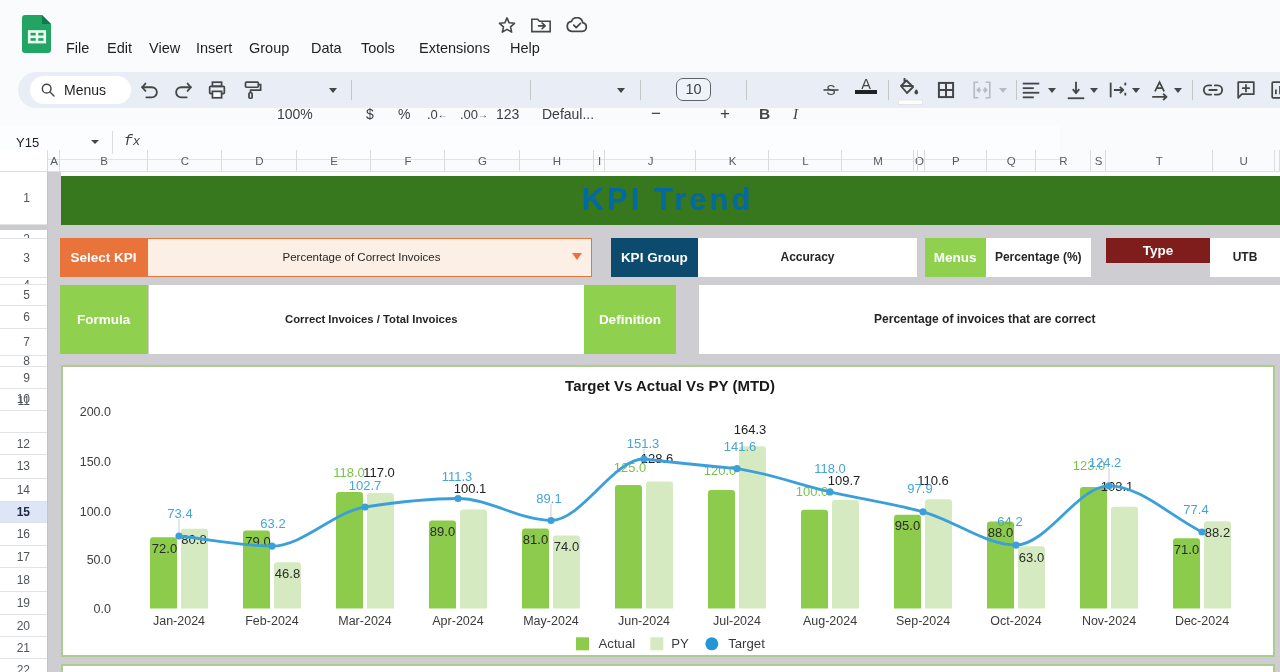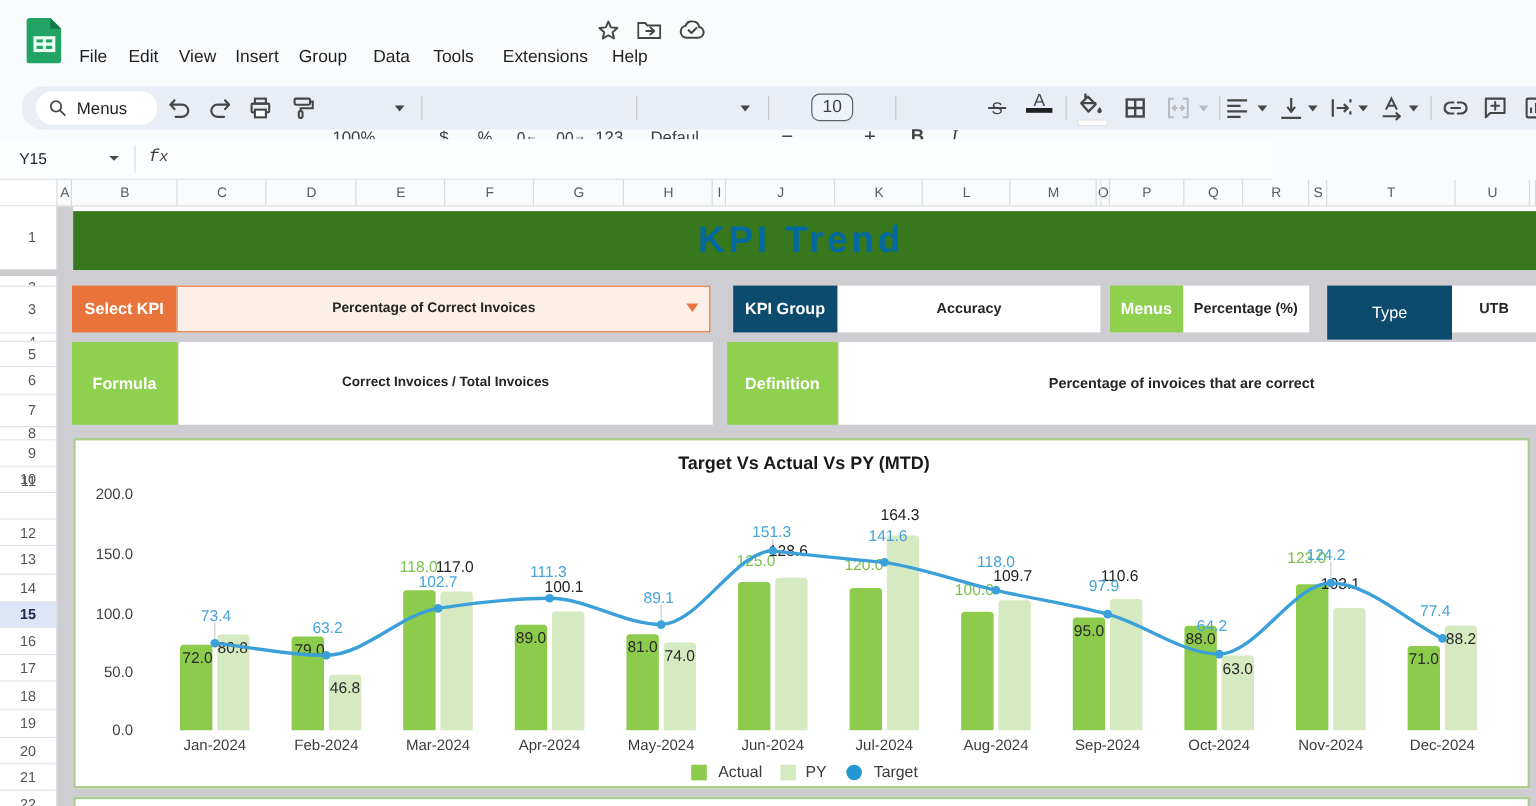--- a/index.html
+++ b/index.html
@@ -6,21 +6,21 @@
   body{width:1280px;height:672px;overflow:hidden;font-family:"Liberation Sans",sans-serif;position:relative;background:#f9fbfd;}
   .abs{position:absolute;}
   #chrome{position:absolute;left:0;top:0;width:1280px;height:150px;background:#f9fbfd;}
   #pill{position:absolute;left:18px;top:72px;width:1292px;height:36px;background:#e9eef6;border-radius:18px;}
   .tbico{position:absolute;top:72px;height:36px;display:flex;align-items:center;justify-content:center;color:#444746;}
   .tbtxt{position:absolute;top:72px;height:36px;display:flex;align-items:center;color:#3c4043;font-size:14px;margin-top:24px;}
   .sep{position:absolute;top:80px;width:1px;height:20px;background:#c4c7c5;}
   .caret{display:inline-block;width:0;height:0;border-left:4px solid transparent;border-right:4px solid transparent;border-top:5px solid #444746;}
   #menus{position:absolute;left:30px;top:76px;width:101px;height:28px;background:#fff;border-radius:14px;display:flex;align-items:center;}
   .mitem{position:absolute;top:40px;height:20px;font-size:14.5px;color:#1f1f1f;}
-  #fbar{position:absolute;left:0;top:116px;width:1060px;height:33px;background:#fbfdfe;border-bottom:1px solid #e0e3e7;}
+  #fbar{position:absolute;left:0;top:126px;width:1060px;height:33px;background:#fbfdfe;border-bottom:1px solid #e0e3e7;}
   .collab{position:absolute;top:150px;height:22px;line-height:22px;font-size:11.5px;color:#575b5f;text-align:center;}
   .colsep{position:absolute;top:150px;width:1px;height:22px;background:#d9dbdd;}
   #rowhead{position:absolute;left:0;top:172px;width:48px;height:500px;background:#fff;border-right:1px solid #c2c4c7;box-sizing:border-box;}
   .rowlab{position:absolute;left:0;width:47px;font-size:12px;color:#50555a;text-align:right;padding-right:17px;box-sizing:border-box;overflow:hidden;}
   .rowsep{position:absolute;left:0;width:47px;height:1px;background:#e1e3e5;}
   
   #sheet{position:absolute;left:48px;top:172px;width:1232px;height:500px;background:#cecdd1;}
   .blk{position:absolute;display:flex;align-items:center;justify-content:center;box-sizing:border-box;}
 </style>
 </head>
@@ -186,32 +186,32 @@
 <div id="sheet"></div>
 
 <div class="abs" style="left:61px;top:172px;width:1219px;height:3.5px;background:#fff;"></div>
 
 <div class="abs" style="left:61px;top:175.5px;width:1219px;height:49.5px;background:#37771d;"></div>
 <div class="abs" style="left:61px;top:175.5px;width:1219px;height:49.5px;">
     <div style="position:absolute;left:0;top:0;width:1213px;text-align:center;font-size:31px;font-weight:bold;color:#0369a1;line-height:48px;letter-spacing:3px;">KPI Trend</div>
   </div>
 
 <div class="blk" style="left:60px;top:237.5px;width:87px;height:39px;background:#e8743c;color:#fff;font-weight:bold;font-size:13.5px;">Select KPI</div>
-<div class="blk" style="left:147px;top:237.5px;width:445px;height:39px;background:#fcefe5;border:1.5px solid #e8743c;font-weight:bold;font-size:11.5px;color:#252525;padding-right:16px;">Percentage of Correct Invoices
+<div class="blk" style="left:147px;top:237.5px;width:445px;height:39px;background:#fcefe5;border:1.5px solid #e8743c;font-weight:normal;font-size:11.5px;color:#252525;padding-right:16px;">Percentage of Correct Invoices
   <span style="position:absolute;right:9px;top:14px;width:0;height:0;border-left:5.5px solid transparent;border-right:5.5px solid transparent;border-top:7px solid #e8743c;"></span></div>
 <div class="blk" style="left:610.5px;top:238px;width:87.5px;height:38.5px;background:#0c4a6e;color:#fff;font-weight:bold;font-size:13.5px;">KPI Group</div>
 <div class="blk" style="left:698px;top:238px;width:219px;height:38.5px;background:#fff;font-weight:bold;font-size:12px;color:#252525;">Accuracy</div>
 <div class="blk" style="left:924.5px;top:238px;width:61.5px;height:38.5px;background:#8fd14f;color:#fff;font-weight:bold;font-size:13.5px;">Menus</div>
 <div class="blk" style="left:986px;top:238px;width:104.5px;height:38.5px;background:#fff;font-weight:bold;font-size:12px;color:#252525;">Percentage (%)</div>
-<div class="blk" style="left:1106px;top:238px;width:104px;height:45px;background:#0c4a6e;color:#fff;font-weight:normal;font-size:13.5px;">Type</div>
+<div class="blk" style="left:1106px;top:238px;width:104px;height:25px;background:#7f1d1d;color:#fff;font-weight:bold;font-size:13.5px;">Type</div>
 <div class="blk" style="left:1210px;top:238px;width:70px;height:38.5px;background:#fff;font-weight:bold;font-size:12px;color:#252525;">UTB</div>
 
 <div class="blk" style="left:60px;top:284.5px;width:87.5px;height:69px;background:#8fd14f;color:#fff;font-weight:bold;font-size:13.5px;">Formula</div>
 <div class="blk" style="left:148.5px;top:284.5px;width:445.5px;height:69px;background:#fff;font-weight:bold;font-size:11.3px;color:#252525;">Correct Invoices / Total Invoices</div>
-<div class="blk" style="left:606px;top:284.5px;width:92px;height:69px;background:#8fd14f;color:#fff;font-weight:bold;font-size:13.5px;">Definition</div>
+<div class="blk" style="left:584px;top:284.5px;width:92px;height:69px;background:#8fd14f;color:#fff;font-weight:bold;font-size:13.5px;">Definition</div>
 <div class="blk" style="left:698.5px;top:284.5px;width:581.5px;height:69px;background:#fff;font-weight:bold;font-size:12px;color:#252525;padding-right:9px;">Percentage of invoices that are correct</div>
 
 <div class="abs" style="left:61px;top:365px;width:1214px;height:292px;background:#fff;border:2px solid #aecb90;box-sizing:border-box;"></div>
 
 <div class="abs" style="left:61px;top:664px;width:1214px;height:10px;background:#fff;border:2px solid #aecb90;box-sizing:border-box;"></div>
 <div id="gridchrome">
 <div class="abs" style="left:0;top:150px;width:48px;height:22px;background:#fff;border-right:1px solid #d9dbdd;border-bottom:1px solid #d9dbdd;box-sizing:border-box;"></div>
 <div class="collab" style="left:48px;width:12px;">A</div>
 <div class="colsep" style="left:59px;"></div>
 <div class="collab" style="left:60px;width:88px;">B</div>

